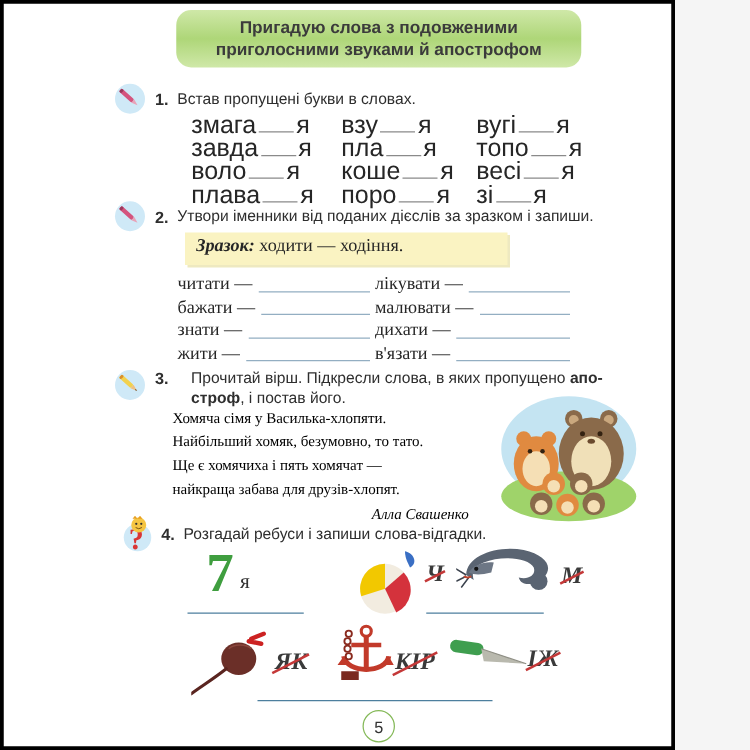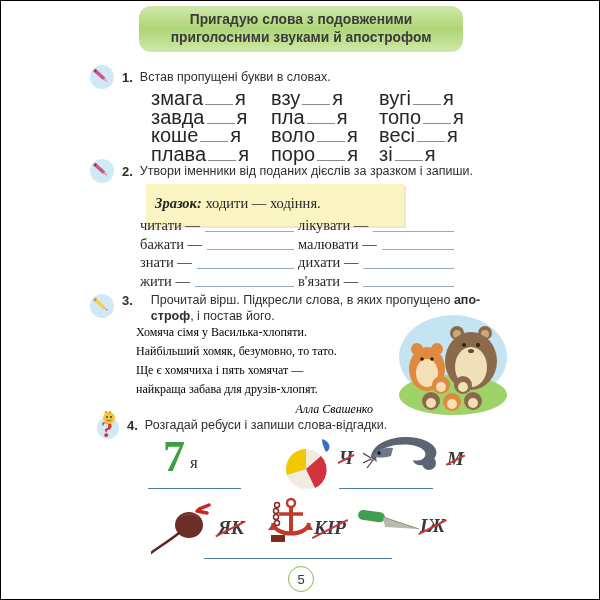--- a/index.html
+++ b/index.html
@@ -1,16 +1,16 @@
 <!DOCTYPE html>
 <html><head>
 <meta charset="utf-8">
 <style>
   html,body{margin:0;padding:0;background:#f5f5f5;}
-  .page{position:relative;width:600px;height:600px;background:#ffffff;border:1px solid #000000;
+  .page{position:relative;width:540px;height:600px;background:#ffffff;border:3px solid #000000;
         box-sizing:border-box;overflow:hidden;font-family:"Liberation Sans",sans-serif;color:#2e2e2e;}
 
   
   .title-box{position:absolute;left:138px;top:5px;width:324px;height:46px;border-radius:12px;
              background:linear-gradient(180deg,#cfe8a8 0%,#aed678 50%,#cfe8a8 100%);
              display:flex;flex-direction:column;justify-content:center;align-items:center;
              font-weight:bold;font-size:13.8px;line-height:18px;color:#3b3b3b;text-align:center;}
 
   
   .head{position:absolute;display:flex;align-items:center;gap:7px;font-size:12.5px;color:#2e2e2e;}
@@ -21,21 +21,21 @@
   .instr3 b, .bold{font-weight:bold;}
 
   
   .ex1-grid{position:absolute;left:150px;top:88px;width:340px;display:grid;
             grid-template-columns:120px 108px 1fr;font-family:Liberation Sans, sans-serif;
             font-size:20px;line-height:18.5px;color:#262626;}
   .gap{display:inline-block;width:28px;height:12px;border-bottom:1.3px solid #8a8a8a;margin:0 2px;}
 
   
   .sample-box{position:absolute;left:145px;top:183px;width:240px;height:20px;background:#faf3c2;
-              padding:11px 9px;font-family:"Liberation Serif",serif;font-size:14.5px;color:#262626;
+              padding:3px 9px;font-family:"Liberation Serif",serif;font-size:14.5px;color:#262626;
               box-shadow:2px 2px 0 #eee9c0;}
   .sample-box .lbl{font-weight:bold;font-style:italic;}
   .ex2-grid{position:absolute;left:139px;top:215px;width:318px;display:grid;
             grid-template-columns:158px 1fr;font-family:"Liberation Serif",serif;
             font-size:14.5px;line-height:18.6px;color:#262626;}
   .ex2-grid .cell{display:flex;align-items:flex-end;}
   .wline{flex:1;border-bottom:1.2px solid #93aec2;margin:0 4px 3px 5px;height:0;}
 
   
   .poem{position:absolute;left:135px;top:322px;width:272px;font-family:Liberation Serif, serif;
@@ -83,22 +83,22 @@
     <span class="instr">Встав пропущені букви в словах.</span>
   </div>
 
   <div class="ex1-grid">
     <div><span>змага</span><span class="gap"></span><span>я</span></div>
     <div><span>взу</span><span class="gap"></span><span>я</span></div>
     <div><span>вугі</span><span class="gap"></span><span>я</span></div>
     <div><span>завда</span><span class="gap"></span><span>я</span></div>
     <div><span>пла</span><span class="gap"></span><span>я</span></div>
     <div><span>топо</span><span class="gap"></span><span>я</span></div>
+    <div><span>воло</span><span class="gap"></span><span>я</span></div>
     <div><span>коше</span><span class="gap"></span><span>я</span></div>
-    <div><span>воло</span><span class="gap"></span><span>я</span></div>
     <div><span>весі</span><span class="gap"></span><span>я</span></div>
     <div><span>плава</span><span class="gap"></span><span>я</span></div>
     <div><span>поро</span><span class="gap"></span><span>я</span></div>
     <div><span>зі</span><span class="gap"></span><span>я</span></div>
   </div>
 
   <div class="head" style="left:88px;top:157px;">
     <svg width="26" height="26" viewBox="0 0 26 26">
       <circle cx="13" cy="13" r="12" fill="#cfe9f7"></circle>
       <g transform="rotate(-48 13 13)">

